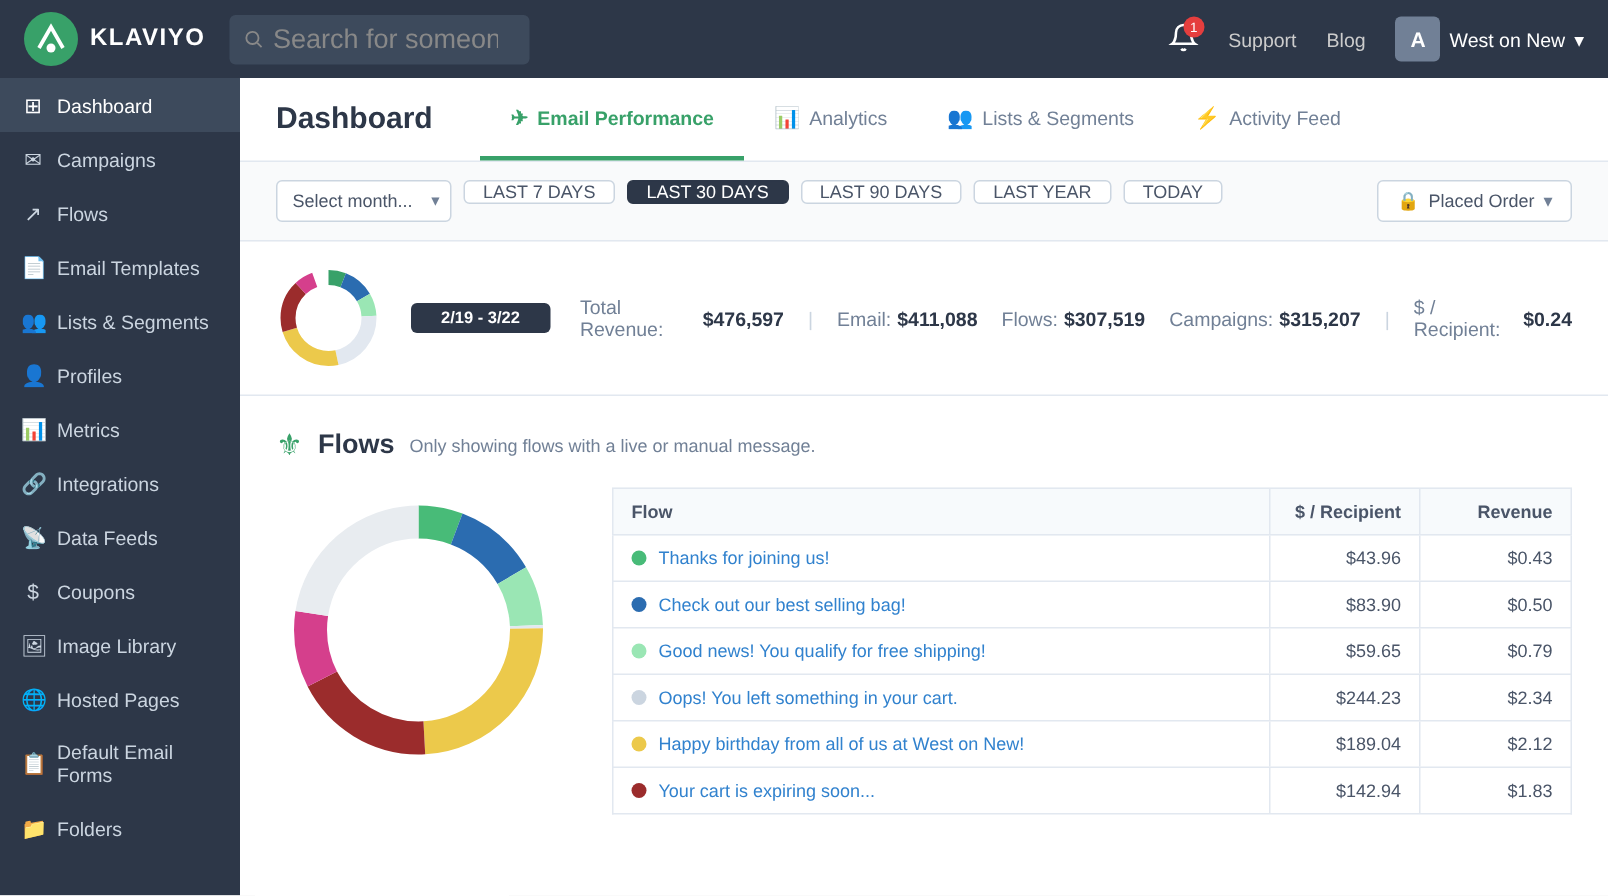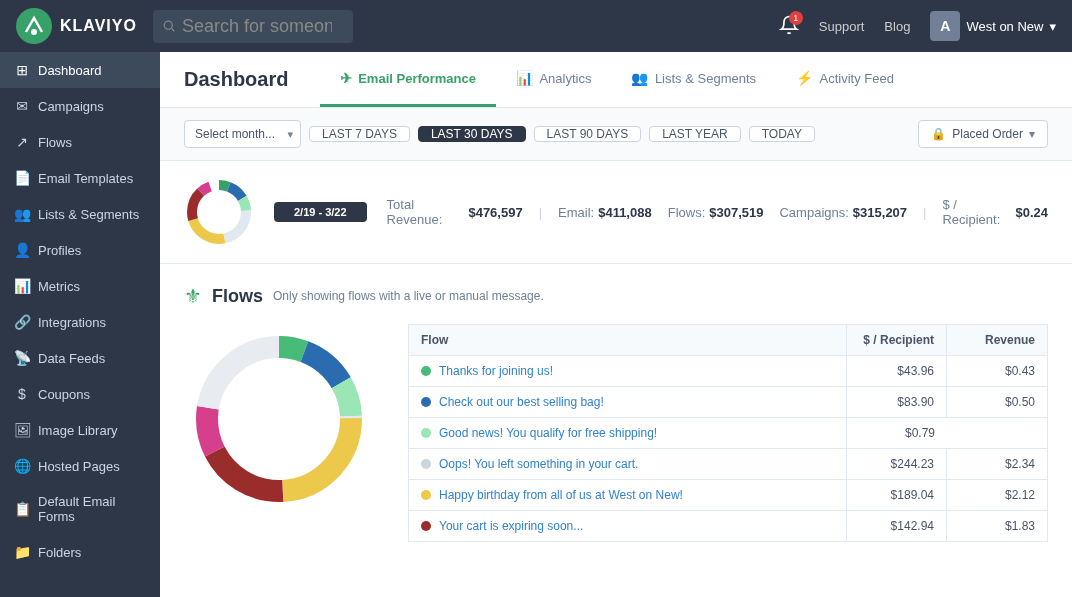--- a/index.html
+++ b/index.html
@@ -35,21 +35,21 @@
 
     
     .dashboard-header { display: flex; align-items: center; border-bottom: 1px solid #e2e8f0; padding: 0 24px; height: 56px; }
     .dashboard-title { font-size: 20px; font-weight: 600; color: #2d3748; margin-right: 32px; }
     .tabs { display: flex; align-items: center; gap: 0; height: 100%; }
     .tab { display: flex; align-items: center; gap: 6px; padding: 0 20px; height: 100%; font-size: 13px; color: #718096; cursor: pointer; border-bottom: 3px solid transparent; white-space: nowrap; }
     .tab.active { color: #38a169; border-bottom-color: #38a169; font-weight: 600; }
     .tab-icon { font-size: 14px; }
 
     
-    .filter-bar { display: flex; align-items: center; padding: 12px 24px; gap: 8px; border-bottom: 1px solid #e2e8f0; background: #f9fafb; }
+    .filter-bar { display: flex; align-items: flex-start; padding: 12px 24px; gap: 8px; border-bottom: 1px solid #e2e8f0; background: #f9fafb; }
     .select-month { border: 1px solid #cbd5e0; border-radius: 4px; padding: 6px 10px; font-size: 12px; color: #4a5568; background: white; cursor: pointer; appearance: none; padding-right: 24px; }
     .select-wrapper { position: relative; display: inline-block; }
     .select-wrapper::after { content: '▾'; position: absolute; right: 8px; top: 50%; transform: translateY(-50%); pointer-events: none; color: #718096; font-size: 11px; }
     .filter-btn { border: 1px solid #cbd5e0; background: white; border-radius: 4px; padding: 0 12px; font-size: 12px; color: #4a5568; cursor: pointer; }
     .filter-btn.active { background: #2d3748; color: white; border-color: #2d3748; }
     .filter-spacer { flex: 1; }
     .placed-order-btn { display: flex; align-items: center; gap: 6px; border: 1px solid #cbd5e0; background: white; border-radius: 4px; padding: 6px 12px; font-size: 12px; color: #4a5568; cursor: pointer; }
     .placed-order-arrow { color: #718096; }
 
     
@@ -320,20 +320,21 @@
               <span class="td-link">Check out our best selling bag!</span>
             </div>
             <div class="td">$83.90</div>
             <div class="td">$0.50</div>
           </div>
           <div class="table-row-item">
             <div class="td">
               <span class="dot" style="background:#9ae6b4"></span>
               <span class="td-link">Good news! You qualify for free shipping!</span>
             </div>
+            <div class="td">$59.65</div>
             <div class="td">$0.79</div>
           </div>
           <div class="table-row-item">
             <div class="td">
               <span class="dot" style="background:#cbd5e0"></span>
               <span class="td-link">Oops! You left something in your cart.</span>
             </div>
             <div class="td">$244.23</div>
             <div class="td">$2.34</div>
           </div>

